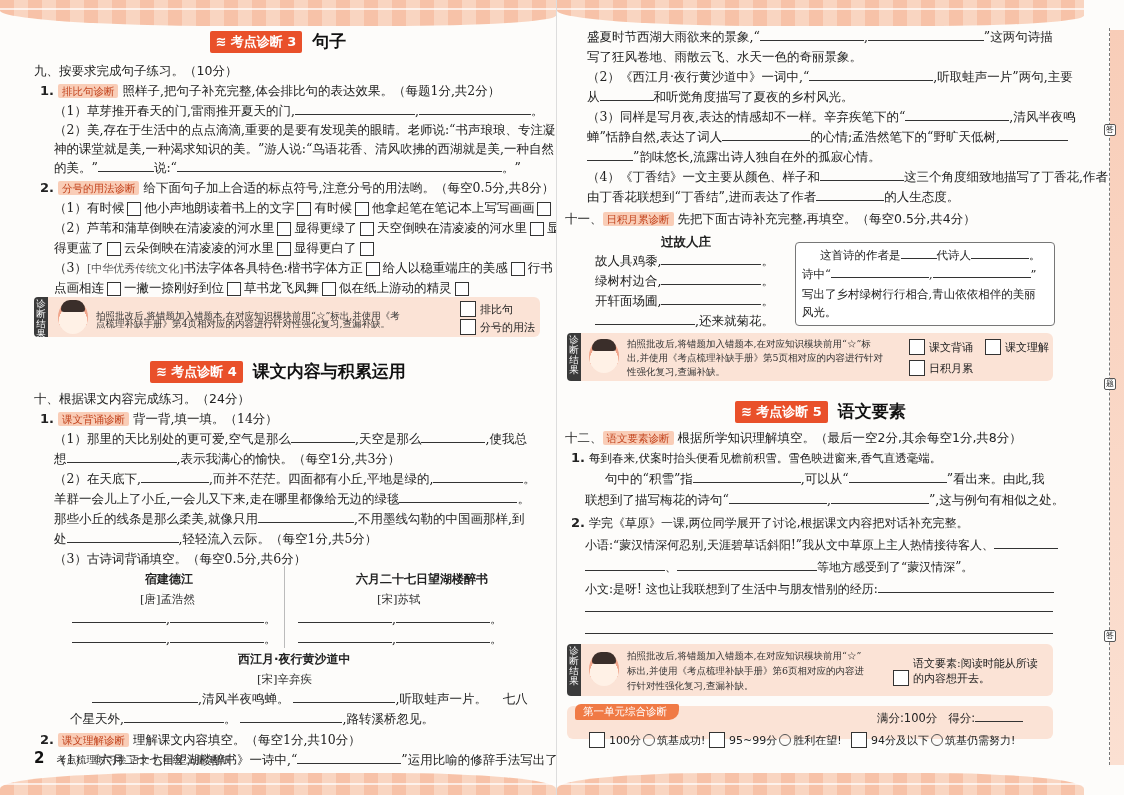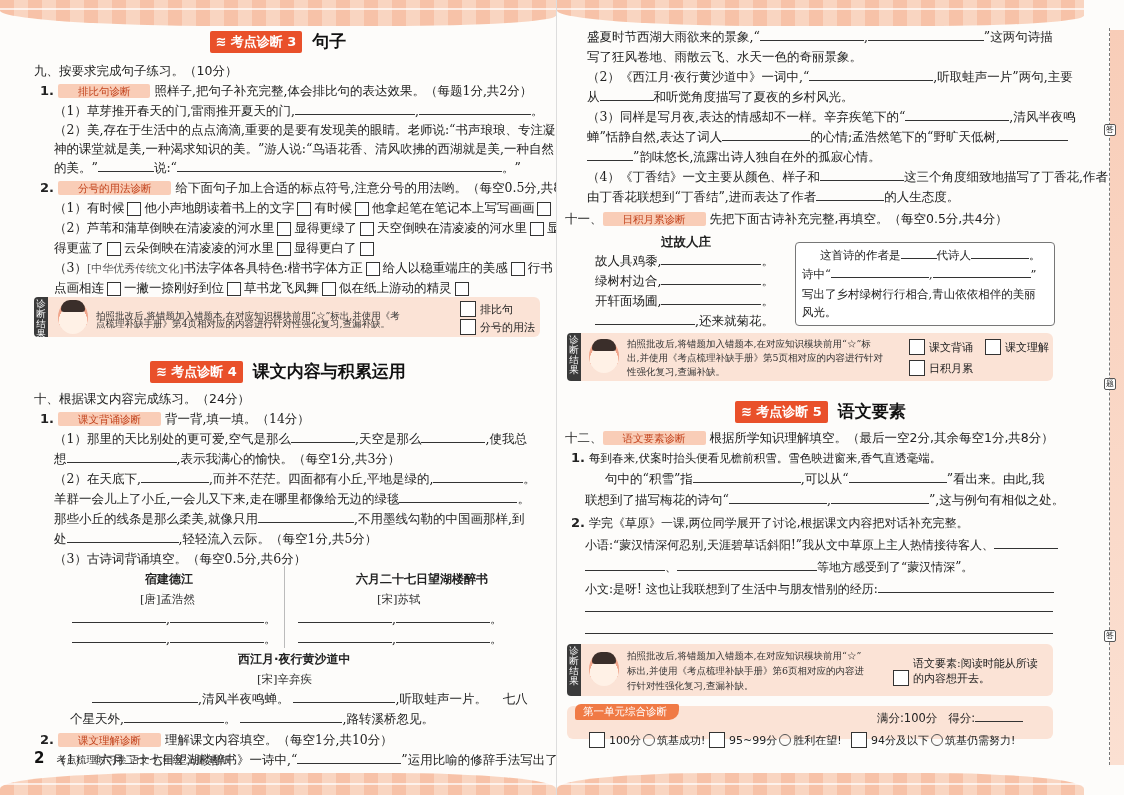--- a/index.html
+++ b/index.html
@@ -14,21 +14,21 @@
 .wave.bot{bottom:0;height:22px;border-top-left-radius:30% 70%;border-top-right-radius:30% 70%}
 .wave::after{content:"";position:absolute;left:0;right:0;top:8px;height:1px;border-top:2px solid rgba(255,255,255,.7)}
 .wave.bot::after{top:10px}
 .sec-title{position:absolute;display:flex;align-items:center;gap:10px;left:0;right:0;justify-content:center}
 .sec-badge{background:#e9502a;color:#fff;font-family:"DejaVu Sans","Liberation Sans",sans-serif;font-weight:bold;font-size:13px;padding:2px 6px;border-radius:2px;display:flex;align-items:center;gap:4px}
 .sec-badge .ic{font-size:13px}
 .sec-name{font-family:"DejaVu Sans","Liberation Sans",sans-serif;font-weight:bold;font-size:17px;color:#111}
 .ln{position:absolute;white-space:nowrap;line-height:18px;font-size:12.5px}
 .q-head{font-family:"DejaVu Sans","Liberation Sans",sans-serif;font-size:12.5px}
 .num{font-family:"DejaVu Sans","Liberation Sans",sans-serif;font-weight:bold;font-size:13px;margin-right:4px}
-.tag{background:#f9cdb7;color:#c2441e;font-size:10.5px;padding:1px 20px;border-radius:2px;margin-right:4px}
+.tag{background:#f9cdb7;color:#c2441e;font-size:10.5px;padding:1px 4px;border-radius:2px;margin-right:4px}
 .small{font-size:11px}
 .blank{display:inline-block;border-bottom:1px solid #333;height:12px;vertical-align:baseline}
 .box{display:inline-block;width:14px;height:14px;border:1px solid #333;vertical-align:middle;margin:0 3px;background:#fff}
 .diag{position:absolute;background:#fbe3d6;border-radius:6px;height:40px}
 .diag-label{position:absolute;left:0;top:0;bottom:0;width:14px;background:#3a3a3a;color:#fff;font-size:9.5px;line-height:10px;text-align:center;border-radius:4px 0 0 4px;padding-top:2px;font-family:"DejaVu Sans",sans-serif}
 .avatar{position:absolute;top:3px;width:30px;height:34px;border-radius:50%;background:radial-gradient(circle at 50% 60%,#fff1e6 0 55%,#f0a58b 56% 100%)}
 .avatar::before{content:"";position:absolute;left:3px;top:0;width:24px;height:12px;border-radius:12px 12px 4px 4px;background:#3a2e2a}
 .diag-text{position:absolute;font-size:9.5px;line-height:13px;color:#333;white-space:nowrap}
 .diag-opt{position:absolute;font-family:"DejaVu Sans","Liberation Sans",sans-serif;font-size:11px;display:flex;align-items:center;white-space:nowrap}
 .diag-opt .box{width:16px;height:16px;margin-left:0;margin-right:4px}

